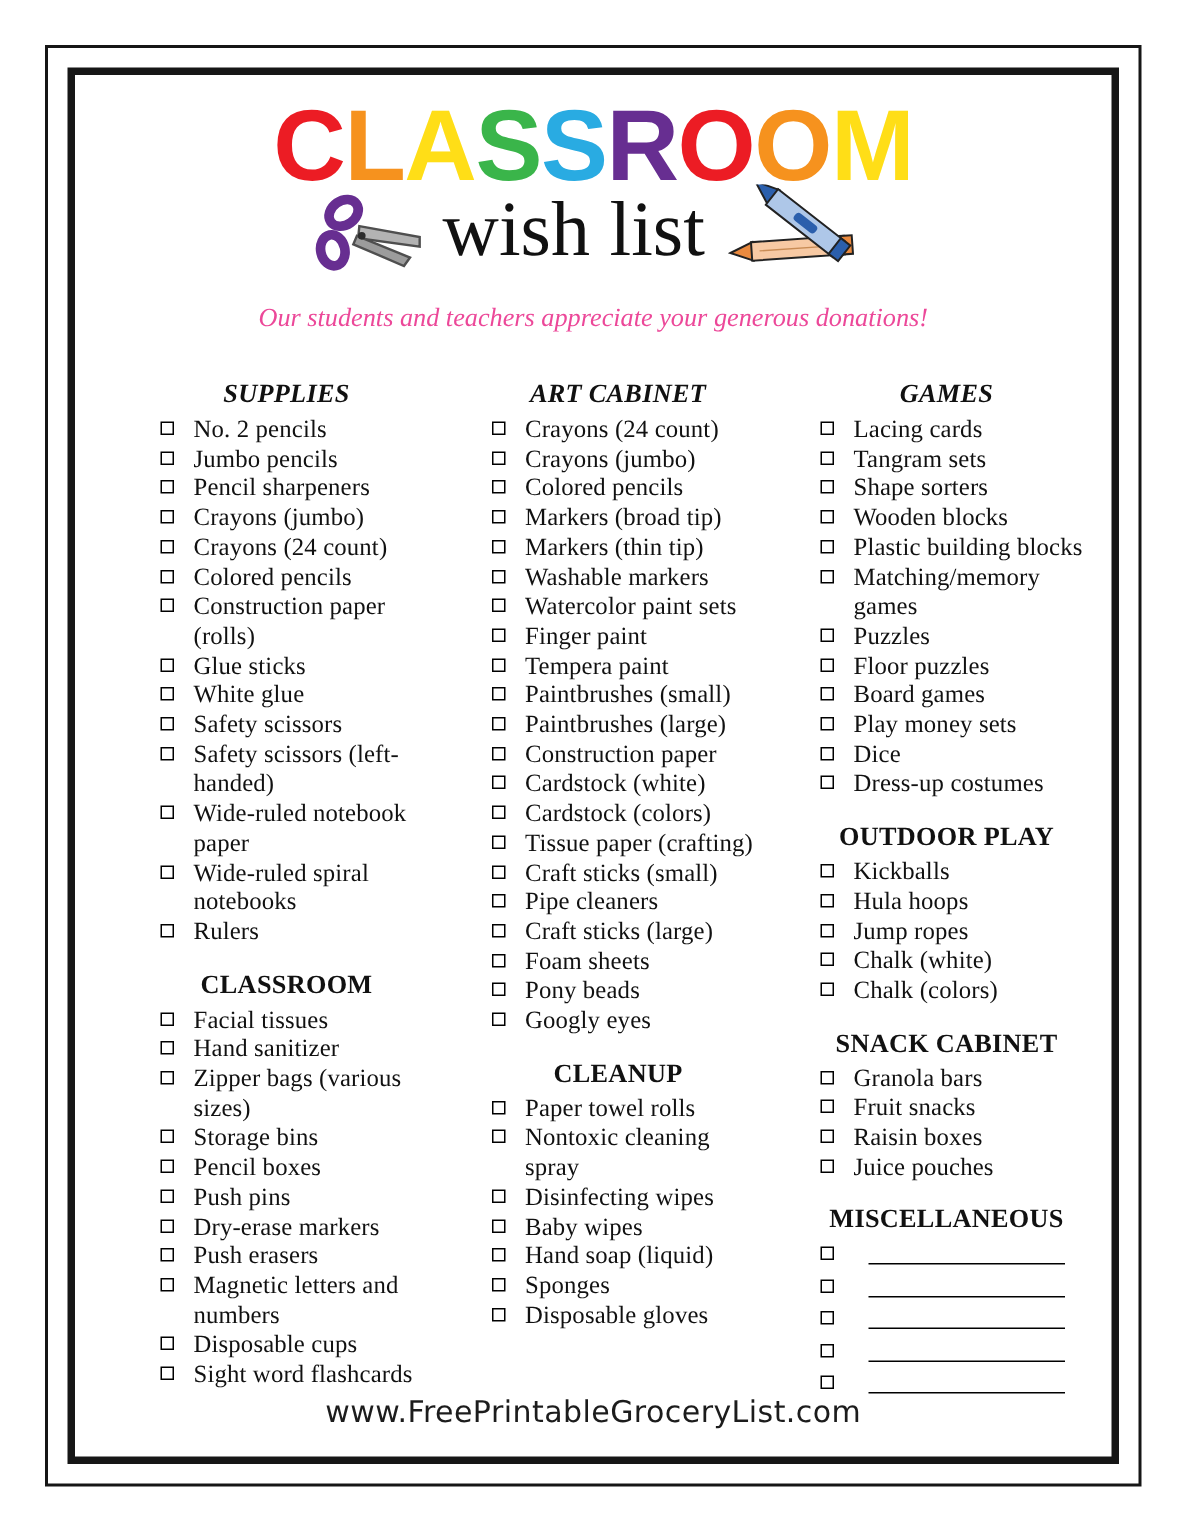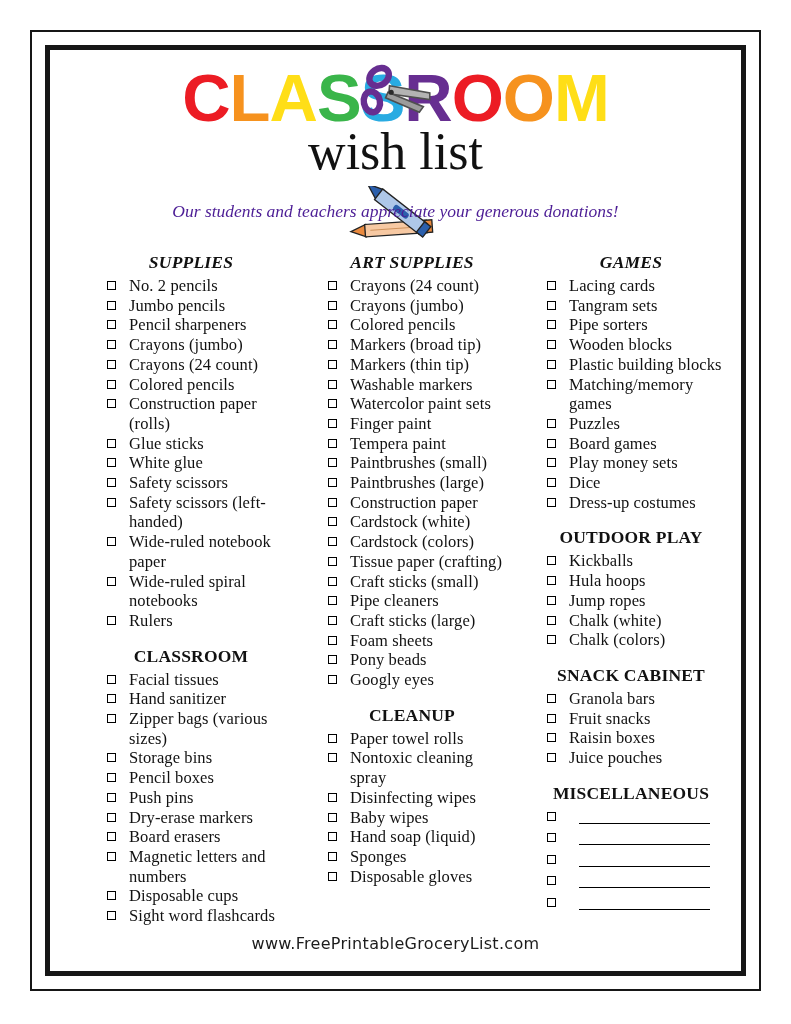--- a/index.html
+++ b/index.html
@@ -36,36 +36,35 @@
     letter-spacing: -1px;
     user-select: none;
   }
   .title-row2 {
     display: flex;
     justify-content: center;
     align-items: center;
     gap: 8px;
     margin-top: -8px;
     height: 62px;
-    flex-direction: column;
   }
   .wish {
     font-family: "Liberation Serif", serif;
     font-size: 52px;
     line-height: 1;
     color: #111;
     padding: 0 4px;
   }
   .icon-wrap { display: inline-flex; align-items: center; }
   .tagline {
     text-align: center;
     font-style: italic;
     font-size: 17.5px;
     margin-top: 16px;
-    color: #4c1d95;
+    color: #ec4899;
   }
   
   .columns {
     display: grid;
     grid-template-columns: 221px 219px 234px;
     padding-left: 55px;
     margin-top: 30px;
   }
   .sec-heading {
     font-weight: bold;
@@ -97,21 +96,21 @@
     height: 17px;
     border-bottom: 1.6px solid #000;
     margin-left: 10px;
   }
   
   .footer {
     position: absolute;
     bottom: 18px; left: 0; right: 0;
     text-align: center;
     font-family: "DejaVu Sans", sans-serif;
-    font-size: 16px;
+    font-size: 20px;
     letter-spacing: 0.3px;
     color: #1c1c1c;
   }
   a.footer-link { color: #1c1c1c; text-decoration: none; }
 </style>
 </head>
 <body>
 
 <div class="page">
   <div class="frame-outer">
@@ -242,38 +241,38 @@
             <div class="item">
               <span class="cb"></span>
               <span class="item-text">Push pins</span>
             </div>
             <div class="item">
               <span class="cb"></span>
               <span class="item-text">Dry-erase markers</span>
             </div>
             <div class="item">
               <span class="cb"></span>
-              <span class="item-text">Board erasers</span>
+              <span class="item-text">Push erasers</span>
             </div>
             <div class="item">
               <span class="cb"></span>
               <span class="item-text">Magnetic letters and
 numbers</span>
             </div>
             <div class="item">
               <span class="cb"></span>
               <span class="item-text">Disposable cups</span>
             </div>
             <div class="item">
               <span class="cb"></span>
               <span class="item-text">Sight word flashcards</span>
             </div>
           </div>
         <div class="col">
-            <div class="sec-heading">ART SUPPLIES</div>
+            <div class="sec-heading">ART CABINET</div>
             <div class="item">
               <span class="cb"></span>
               <span class="item-text">Crayons (24 count)</span>
             </div>
             <div class="item">
               <span class="cb"></span>
               <span class="item-text">Crayons (jumbo)</span>
             </div>
             <div class="item">
               <span class="cb"></span>
@@ -387,38 +386,42 @@
             <div class="item">
               <span class="cb"></span>
               <span class="item-text">Lacing cards</span>
             </div>
             <div class="item">
               <span class="cb"></span>
               <span class="item-text">Tangram sets</span>
             </div>
             <div class="item">
               <span class="cb"></span>
-              <span class="item-text">Pipe sorters</span>
+              <span class="item-text">Shape sorters</span>
             </div>
             <div class="item">
               <span class="cb"></span>
               <span class="item-text">Wooden blocks</span>
             </div>
             <div class="item">
               <span class="cb"></span>
               <span class="item-text">Plastic building blocks</span>
             </div>
             <div class="item">
               <span class="cb"></span>
               <span class="item-text">Matching/memory
 games</span>
             </div>
             <div class="item">
               <span class="cb"></span>
               <span class="item-text">Puzzles</span>
+            </div>
+            <div class="item">
+              <span class="cb"></span>
+              <span class="item-text">Floor puzzles</span>
             </div>
             <div class="item">
               <span class="cb"></span>
               <span class="item-text">Board games</span>
             </div>
             <div class="item">
               <span class="cb"></span>
               <span class="item-text">Play money sets</span>
             </div>
             <div class="item">

